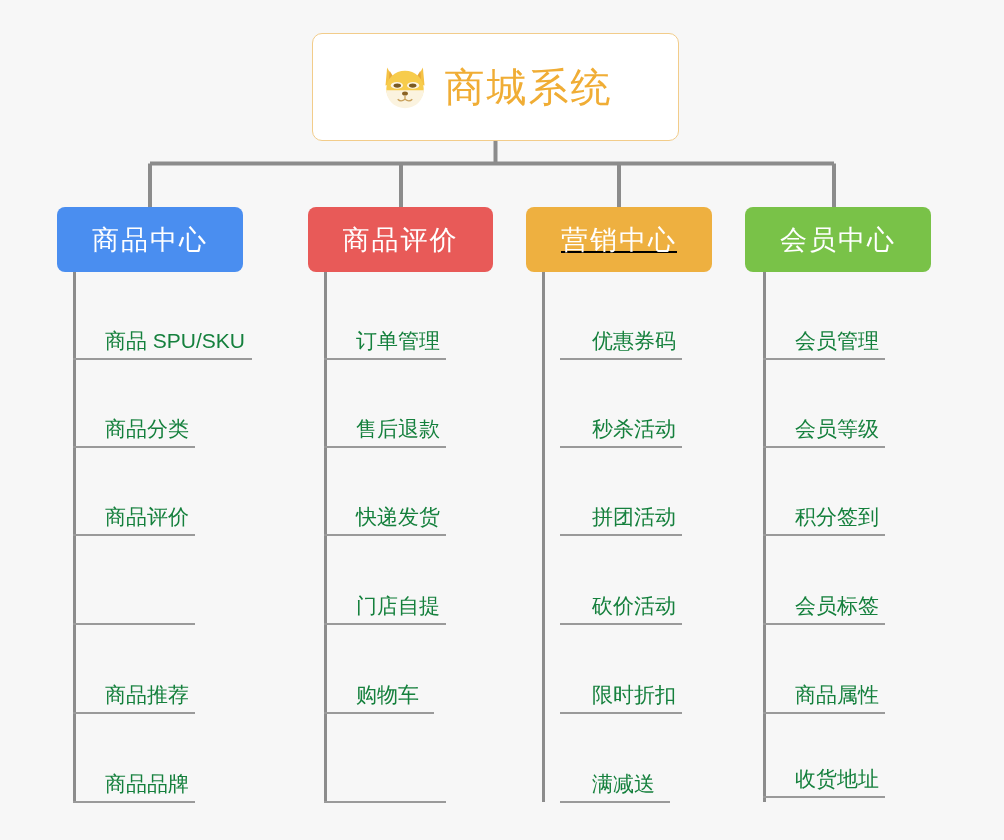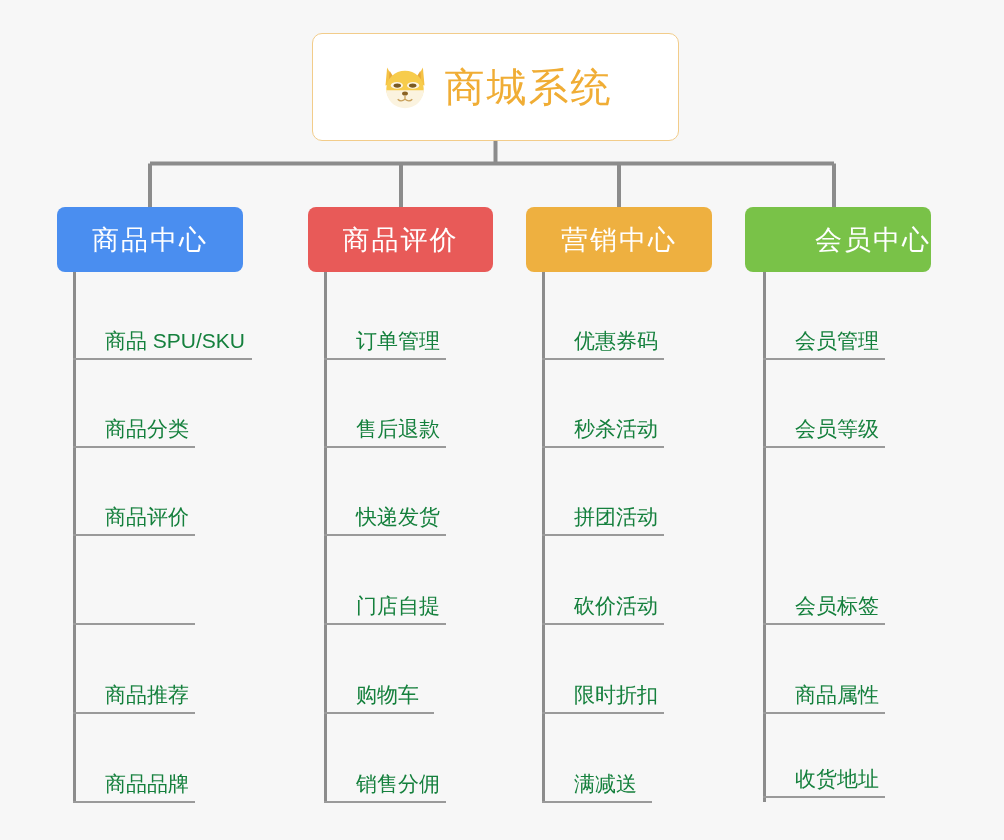--- a/index.html
+++ b/index.html
@@ -110,28 +110,28 @@
   #branch-0 .spine { left: 16px; }
   #branch-0 .leaf { left: 16px; }
   #branch-0 .leaf-label { padding-left: 32px; }
 
   #branch-1 { left: 308px; width: 210px; }
   #branch-1 .branch-header { width: 185px; }
   #branch-1 .spine { left: 16px; }
   #branch-1 .leaf { left: 16px; }
   #branch-1 .leaf-label { padding-left: 32px; }
 
-  #branch-2 { left: 526px; width: 210px; }
+  #branch-2 { left: 526px; width: 210px; text-decoration: underline; }
   #branch-2 .branch-header { width: 186px; }
   #branch-2 .spine { left: 16px; }
-  #branch-2 .leaf { left: 16px; }
+  #branch-2 .leaf { left: 9px; padding-left: 25px; }
   #branch-2 .leaf-label { padding-left: 32px; }
 
   #branch-3 { left: 745px; width: 210px; }
-  #branch-3 .branch-header { width: 186px; justify-content: flex-end; }
+  #branch-3 .branch-header { width: 186px; }
   #branch-3 .spine { left: 18px; }
   #branch-3 .leaf { left: 18px; }
   #branch-3 .leaf-label { padding-left: 32px; text-align: center; }
 </style>
 </head>
 <body style="background: rgb(247, 247, 247);">
 
 <div id="diagram">
 
   <svg id="connectors" viewBox="0 0 1004 840" width="1004" height="840">
@@ -219,21 +219,20 @@
       </div>
       <div class="leaf" style="top:265px">
         <div class="leaf-label">门店自提</div>
         <div class="leaf-rule" style="width: 122px;"></div>
       </div>
       <div class="leaf" style="top:354px">
         <div class="leaf-label">购物车</div>
         <div class="leaf-rule" style="width: 110px;"></div>
       </div>
       <div class="leaf" style="top:443px">
-        <div class="leaf-label">销售分佣</div>
         <div class="leaf-rule" style="width: 122px;"></div>
       </div>
     </div>
   </div>
 
   <div class="branch" id="branch-2">
     <div class="branch-header" style="background: rgb(238, 176, 64);">
       <span>营销中心</span>
     </div>
     <div class="branch-body">
@@ -272,20 +271,24 @@
     <div class="branch-body">
       <div class="spine"></div>
       <div class="leaf" style="top:0px">
         <div class="leaf-label">会员管理</div>
         <div class="leaf-rule" style="width: 122px;"></div>
       </div>
       <div class="leaf" style="top:88px">
         <div class="leaf-label">会员等级</div>
         <div class="leaf-rule" style="width: 122px;"></div>
       </div>
+      <div class="leaf" style="top:176px">
+        <div class="leaf-label">积分签到</div>
+        <div class="leaf-rule" style="width: 122px;"></div>
+      </div>
       <div class="leaf" style="top:265px">
         <div class="leaf-label">会员标签</div>
         <div class="leaf-rule" style="width: 122px;"></div>
       </div>
       <div class="leaf" style="top:354px">
         <div class="leaf-label">商品属性</div>
         <div class="leaf-rule" style="width: 122px;"></div>
       </div>
       <div class="leaf" style="top:438px">
         <div class="leaf-label">收货地址</div>

